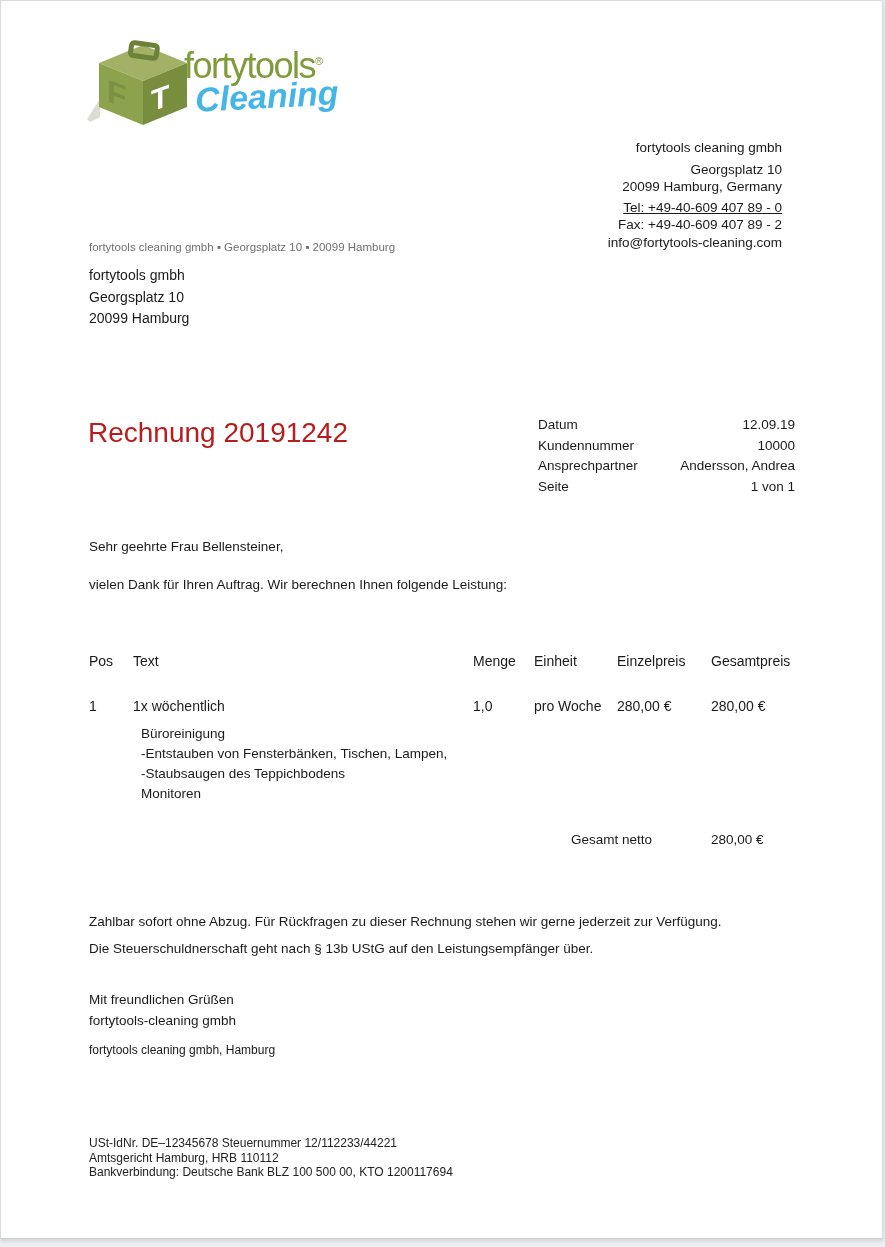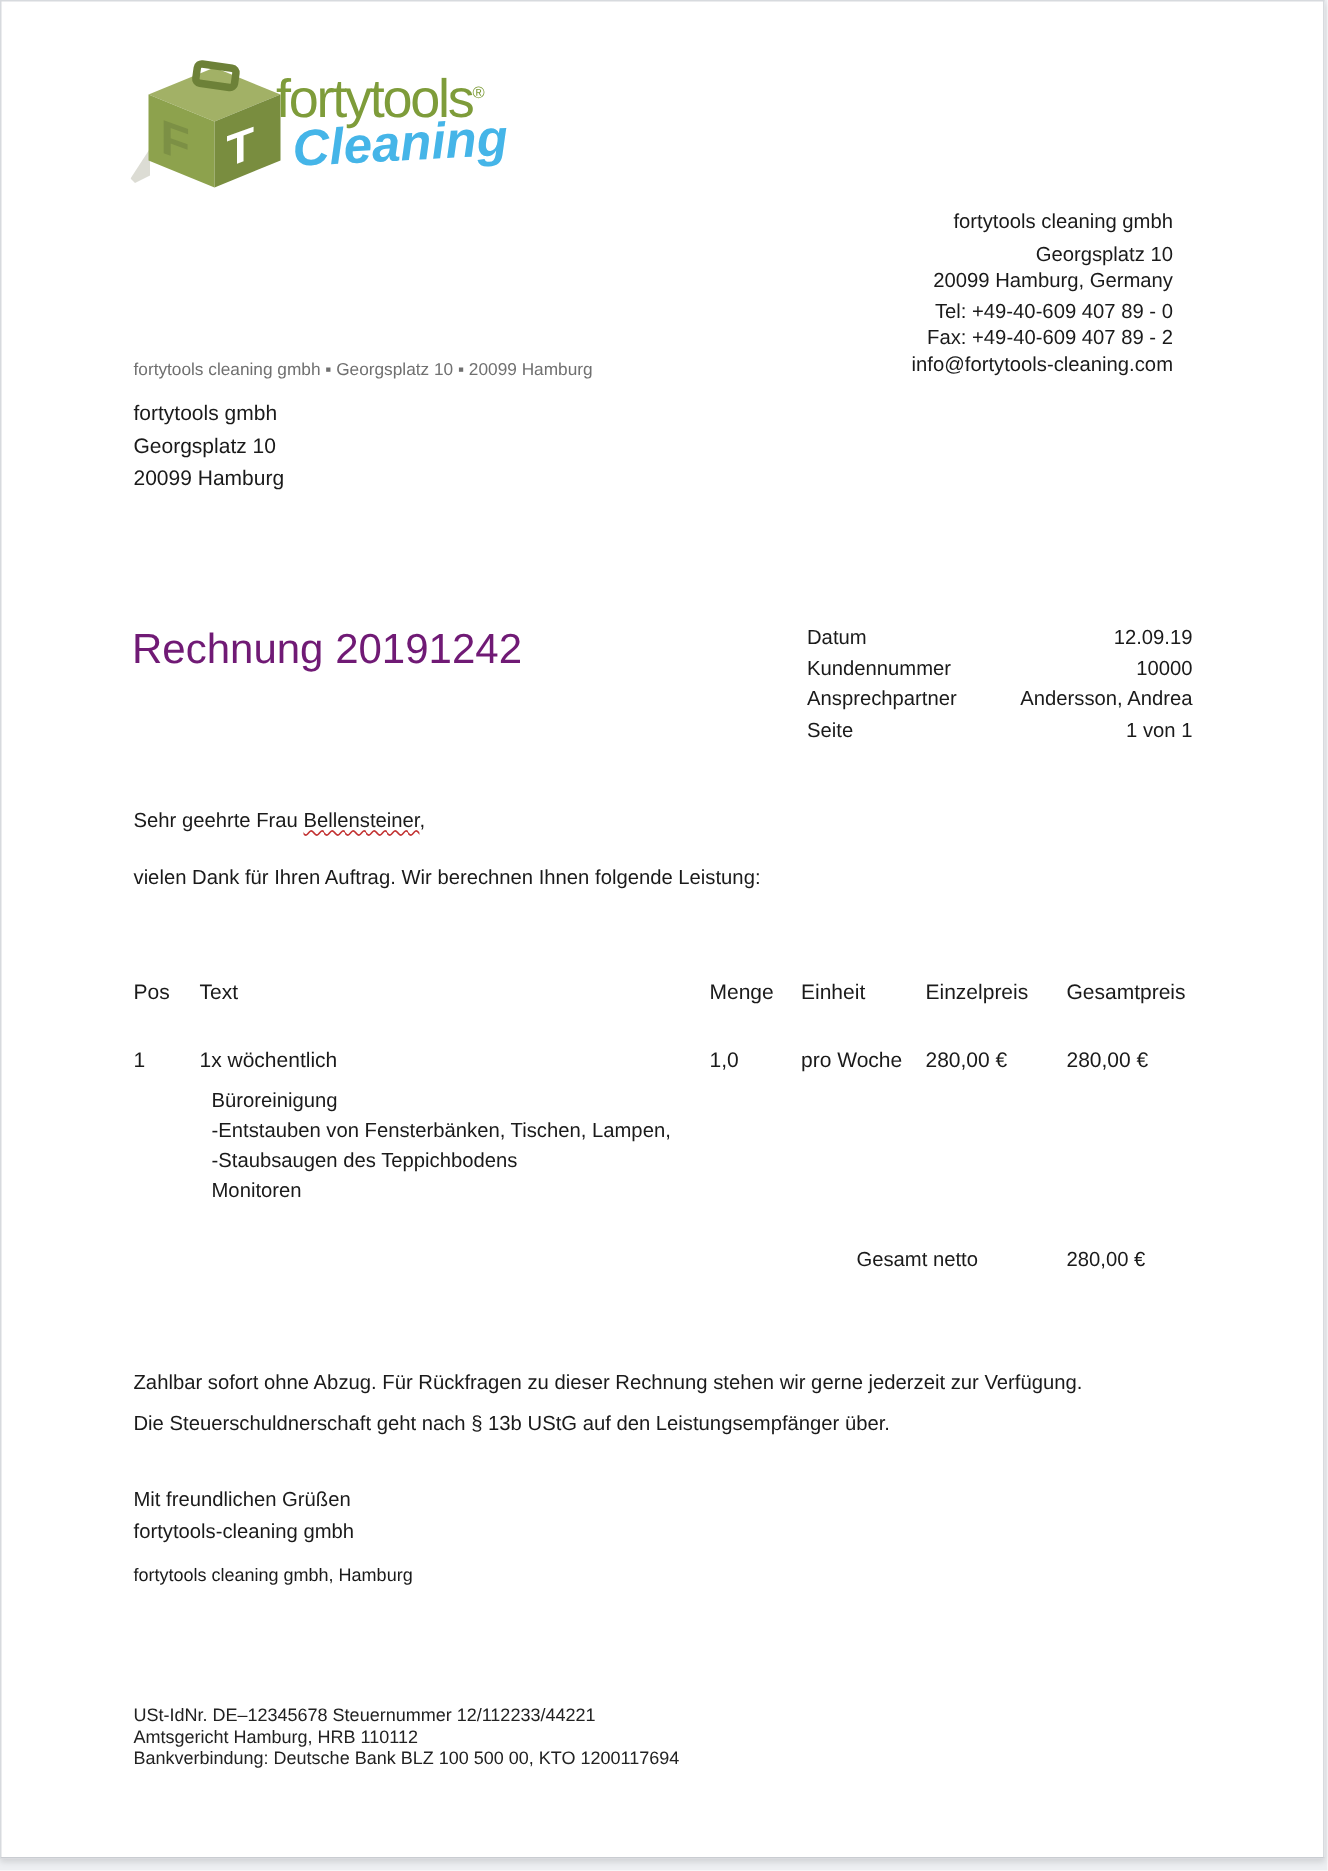--- a/index.html
+++ b/index.html
@@ -24,35 +24,35 @@
 
   
   .logo-box{left:86px;top:34px;width:112px;height:92px;}
   .logo-brand{left:183px;top:44px;font-size:36px;letter-spacing:-1.5px;color:#7e9c3a;white-space:nowrap;}
   .logo-brand sup{font-size:11px;letter-spacing:0;}
   .logo-sub{left:194px;top:76px;font-size:34px;font-weight:bold;font-style:italic;color:#45b5e8;transform:rotate(-3deg);white-space:nowrap;letter-spacing:0px;}
 
   
   .company{right:100px;top:138px;width:320px;text-align:right;font-size:13.5px;line-height:17.5px;}
   .c-name{margin-bottom:4px;}
-  .c-tel{margin-top:3px;}
+  .c-tel{margin-top:3px;text-decoration:underline;}
 
   
   .sender-line{left:88px;top:240px;font-size:11.5px;color:#707070;white-space:nowrap;}
   .recipient{left:88px;top:264px;font-size:14px;line-height:21.5px;}
 
   
-  .doc-title{left:87px;top:416px;font-size:28px;color:#701a75;white-space:nowrap;}
+  .doc-title{left:87px;top:416px;font-size:28px;color:#b91c1c;white-space:nowrap;}
   .meta{left:505px;top:416px;width:289px;font-size:13.5px;}
   .meta-row{display:flex;justify-content:space-between;height:20.7px;align-items:flex-start;margin-left:32px;}
 
   
   .salutation{left:88px;top:538px;font-size:13.5px;white-space:nowrap;}
   .intro{left:88px;top:576px;font-size:13.5px;white-space:nowrap;}
-  .wavy{text-decoration:underline;text-decoration-style:wavy;text-decoration-color:#c23232;text-decoration-thickness:1px;text-underline-offset:2px;text-align:right;}
+  .wavy{text-decoration-style:wavy;text-decoration-color:#c23232;text-decoration-thickness:1px;text-underline-offset:2px;text-align:right;}
 
   
   .thead{top:652px;}
   .trow{top:697px;}
   .tcol{position:absolute;white-space:nowrap;font-size:14px;top:0;}
   .col-pos{left:88px;}
   .col-text{left:132px;}
   .col-menge{left:472px;}
   .col-einheit{left:533px;}
   .col-einzel{left:616px;}

